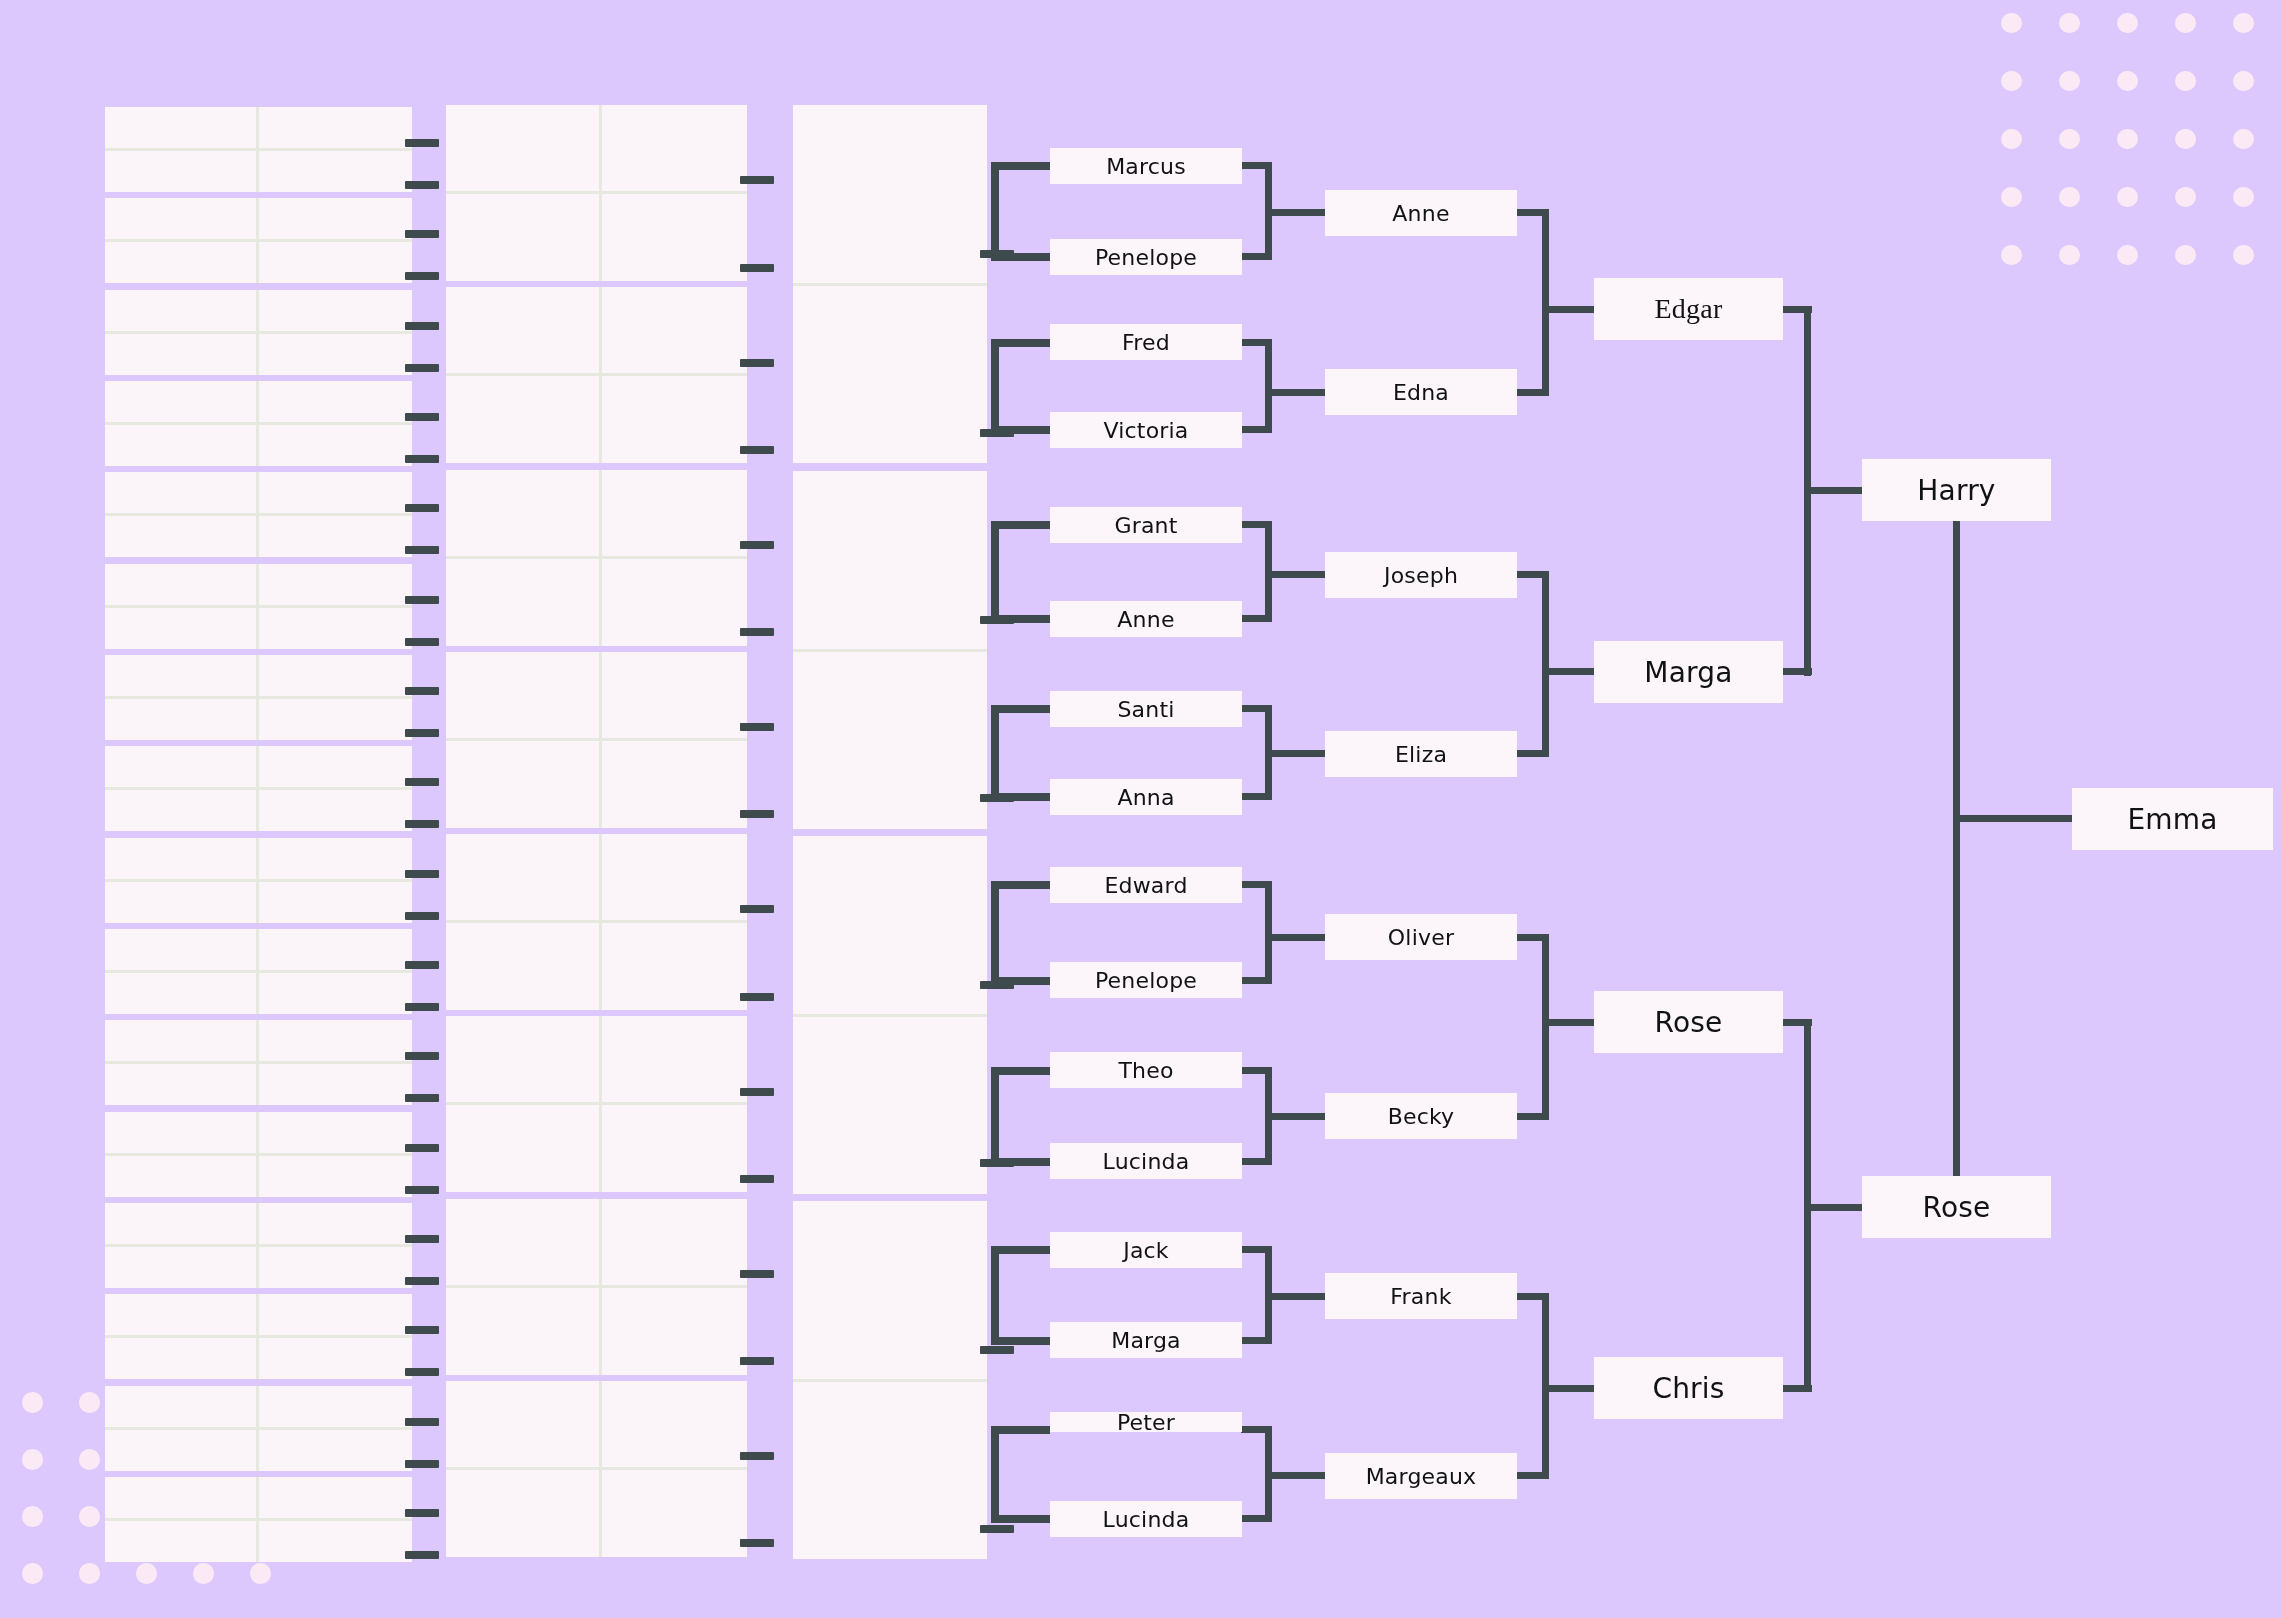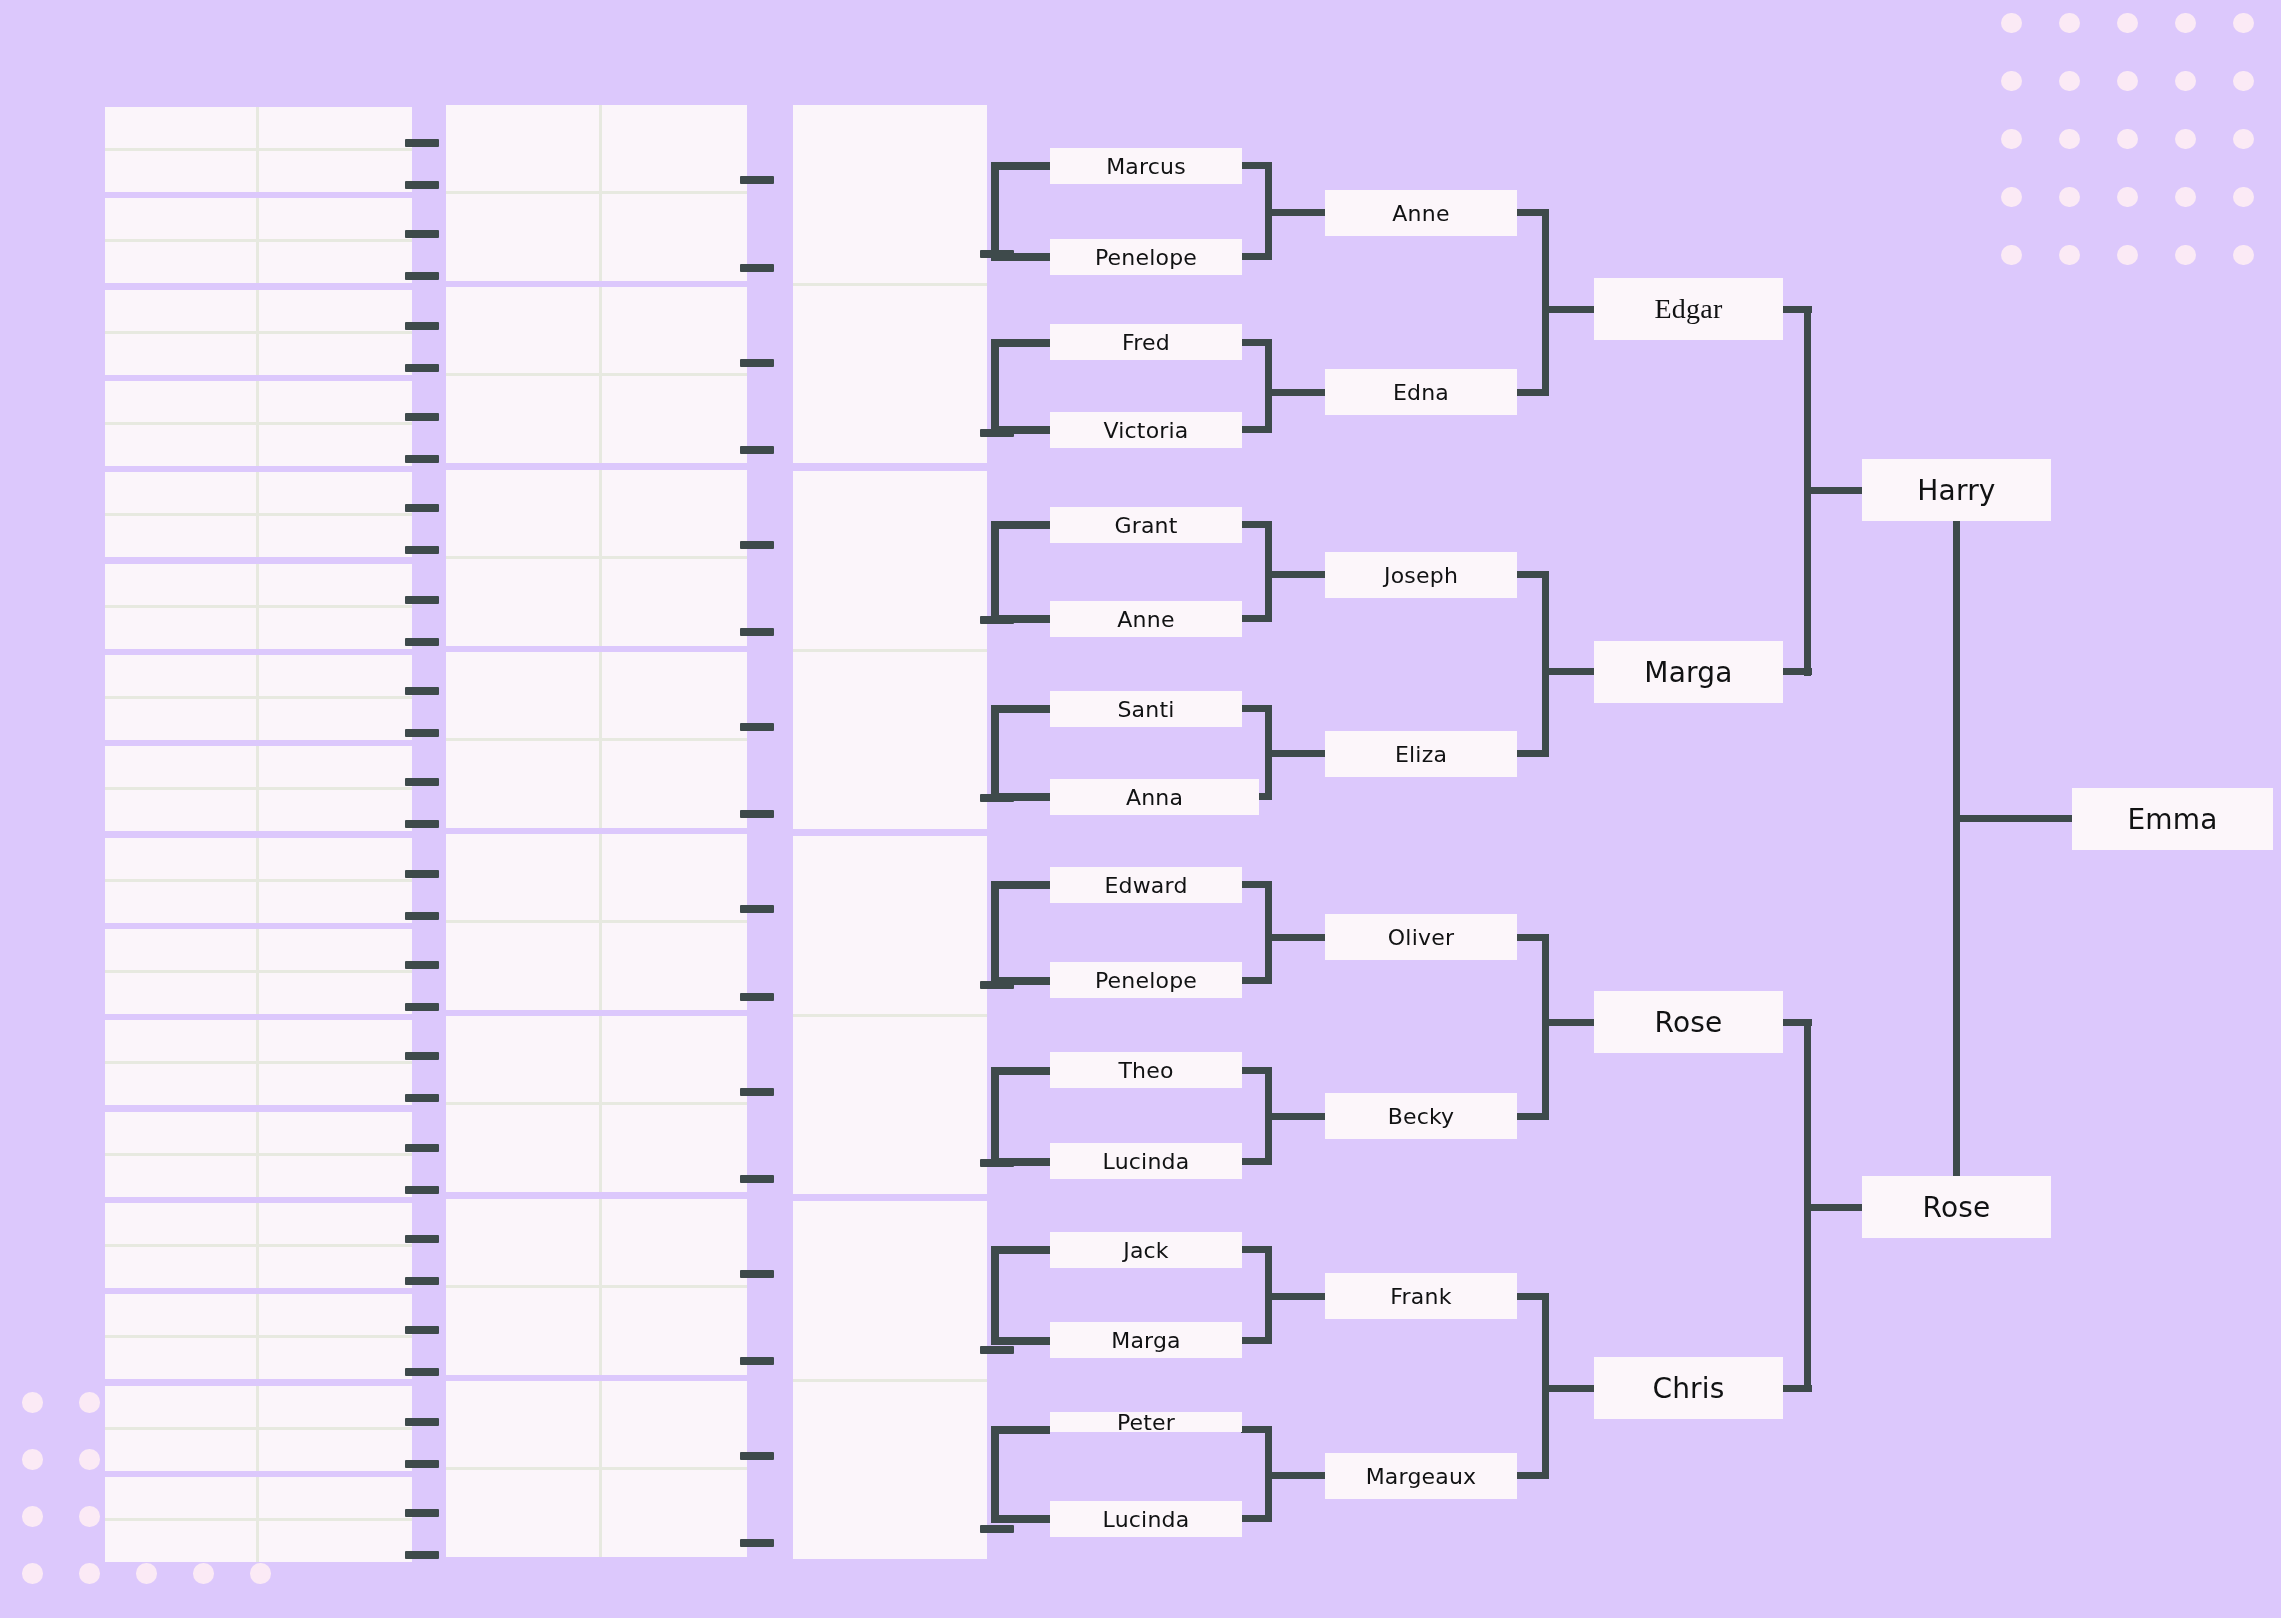--- a/index.html
+++ b/index.html
@@ -380,21 +380,21 @@
       </div>
       <div class="nbox r1" style="left: 1050px; top: 507px; width: 192px; height: 36px;">
         <span>Grant</span>
       </div>
       <div class="nbox r1" style="left: 1050px; top: 601px; width: 192px; height: 36px;">
         <span>Anne</span>
       </div>
       <div class="nbox r1" style="left: 1050px; top: 691px; width: 192px; height: 36px;">
         <span>Santi</span>
       </div>
-      <div class="nbox r1" style="left: 1050px; top: 779px; width: 209px; height: 36px;">
+      <div class="nbox r1" style="left: 1050px; top: 779px; width: 192px; height: 36px;">
         <span>Anna</span>
       </div>
       <div class="nbox r1" style="left: 1050px; top: 867px; width: 192px; height: 36px;">
         <span>Edward</span>
       </div>
       <div class="nbox r1" style="left: 1050px; top: 962px; width: 192px; height: 36px;">
         <span>Penelope</span>
       </div>
       <div class="nbox r1" style="left: 1050px; top: 1052px; width: 192px; height: 36px;">
         <span>Theo</span>

